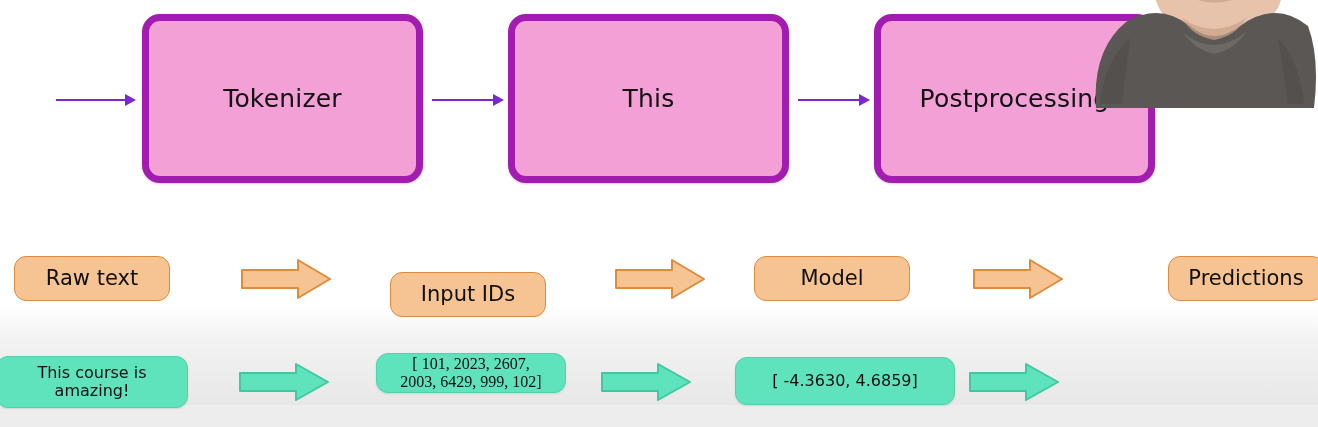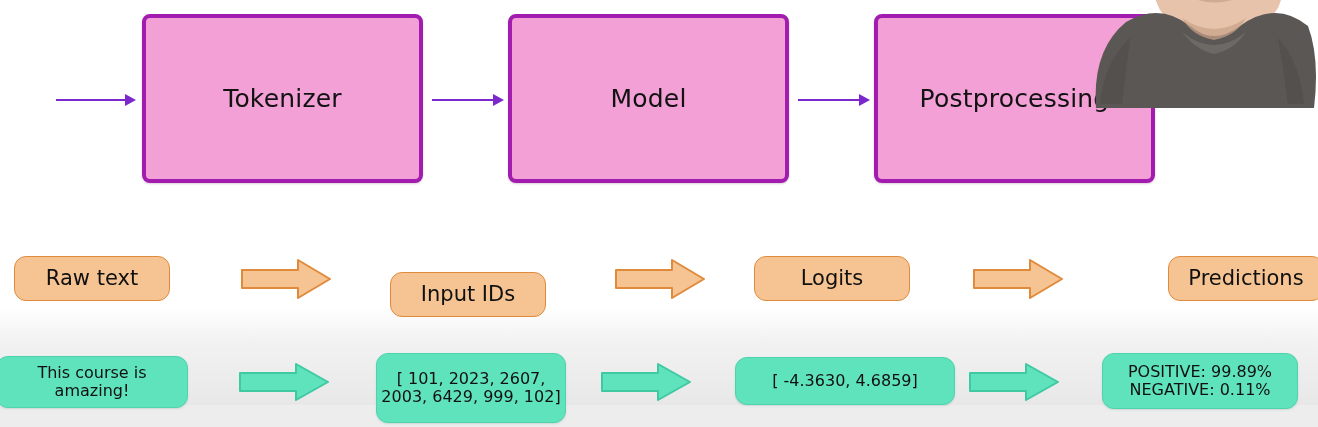--- a/index.html
+++ b/index.html
@@ -33,22 +33,22 @@
     bottom: 0;
     height: 22px;
     background: #ededed;
   }
 
   
   .proc-box {
     position: absolute;
     box-sizing: border-box;
     background: #f2a0d5;
-    border: 4px solid #a21caf;
-    border-radius: 8px;
+    border: 7px solid #a21caf;
+    border-radius: 18px;
     display: flex;
     align-items: center;
     justify-content: center;
     color: #121212;
     font-size: 25px;
     letter-spacing: 0.2px;
     box-shadow: 0 1px 2px rgba(120,60,100,0.25);
   }
 
   
@@ -136,21 +136,21 @@
   <div class="proc-box" style="left:142px; top:14px; width:281px; height:169px;">
     <span>Tokenizer</span>
   </div>
 
   <div class="arrow-purple" style="left:432px; top:94px; width:72px;">
     <div class="shaft" style="width:62px;"></div>
     <div class="head"></div>
   </div>
 
   <div class="proc-box" style="left:508px; top:14px; width:281px; height:169px;">
-    <span>Model</span>
+    <span>This</span>
   </div>
 
   <div class="arrow-purple" style="left:798px; top:94px; width:72px;">
     <div class="shaft" style="width:62px;"></div>
     <div class="head"></div>
   </div>
 
   <div class="proc-box" style="left:874px; top:14px; width:281px; height:169px;">
     <span>Postprocessing</span>
   </div>
@@ -169,21 +169,21 @@
     <span>Input IDs</span>
   </div>
 
   <div class="block-arrow" style="left:614px; top:258px; width:92px; height:42px;">
     <svg viewBox="0 0 92 42" preserveAspectRatio="none">
       <polygon points="2,12 58,12 58,2 90,21 58,40 58,30 2,30" fill="#f6c493" stroke="#e08a3c" stroke-width="2" stroke-linejoin="round"></polygon>
     </svg>
   </div>
 
   <div class="pill pill-orange" style="left:754px; top:256px; width:156px;">
-    <span>Logits</span>
+    <span>Model</span>
   </div>
 
   <div class="block-arrow" style="left:972px; top:258px; width:92px; height:42px;">
     <svg viewBox="0 0 92 42" preserveAspectRatio="none">
       <polygon points="2,12 58,12 58,2 90,21 58,40 58,30 2,30" fill="#f6c493" stroke="#e08a3c" stroke-width="2" stroke-linejoin="round"></polygon>
     </svg>
   </div>
 
   <div class="pill pill-orange" style="left:1122px; top:256px; width:156px;margin-left:46px;">
     <span>Predictions</span>
@@ -193,45 +193,41 @@
     <span class="multiline">This course is
 amazing!</span>
   </div>
 
   <div class="block-arrow" style="left:238px; top:362px; width:92px; height:40px;">
     <svg viewBox="0 0 92 40" preserveAspectRatio="none">
       <polygon points="2,11 58,11 58,2 90,20 58,38 58,29 2,29" fill="#5fe3bc" stroke="#3fc9a2" stroke-width="2" stroke-linejoin="round"></polygon>
     </svg>
   </div>
 
-  <div class="pill pill-teal" style="left:376px; top:353px; width:190px; height:70px;">
+  <div class="pill pill-teal" style="left:376px; top:353px; width:190px; height:40px;font-family:Liberation Serif, serif;">
     <span class="multiline">[ 101, 2023, 2607,
 2003, 6429, 999, 102]</span>
   </div>
 
   <div class="block-arrow" style="left:600px; top:362px; width:92px; height:40px;">
     <svg viewBox="0 0 92 40" preserveAspectRatio="none">
       <polygon points="2,11 58,11 58,2 90,20 58,38 58,29 2,29" fill="#5fe3bc" stroke="#3fc9a2" stroke-width="2" stroke-linejoin="round"></polygon>
     </svg>
   </div>
 
   <div class="pill pill-teal" style="left:735px; top:357px; width:220px; height:48px;">
     <span class="multiline">[ -4.3630, 4.6859]</span>
   </div>
 
   <div class="block-arrow" style="left:968px; top:362px; width:92px; height:40px;">
     <svg viewBox="0 0 92 40" preserveAspectRatio="none">
       <polygon points="2,11 58,11 58,2 90,20 58,38 58,29 2,29" fill="#5fe3bc" stroke="#3fc9a2" stroke-width="2" stroke-linejoin="round"></polygon>
     </svg>
   </div>
 
-  <div class="pill pill-teal" style="left:1102px; top:353px; width:196px; height:56px;">
-    <span class="multiline">POSITIVE: 99.89%
-NEGATIVE:  0.11%</span>
-  </div>
 
   <div class="webcam" style="left:1086px; top:-78px; width:232px; height:188px;">
     <svg viewBox="0 0 232 188" preserveAspectRatio="none">
       <defs>
         <clipPath id="headclip">
           <path d="M58,0 L200,0 L208,62 Q196,104 150,112 Q104,118 76,92 Q56,66 58,0 Z"></path>
         </clipPath>
       </defs>
 
       <path d="M60,0 L198,0 Q206,52 192,86 Q172,116 128,118 Q92,116 74,88 Q58,56 60,0 Z" fill="#e8c3ab"></path>

